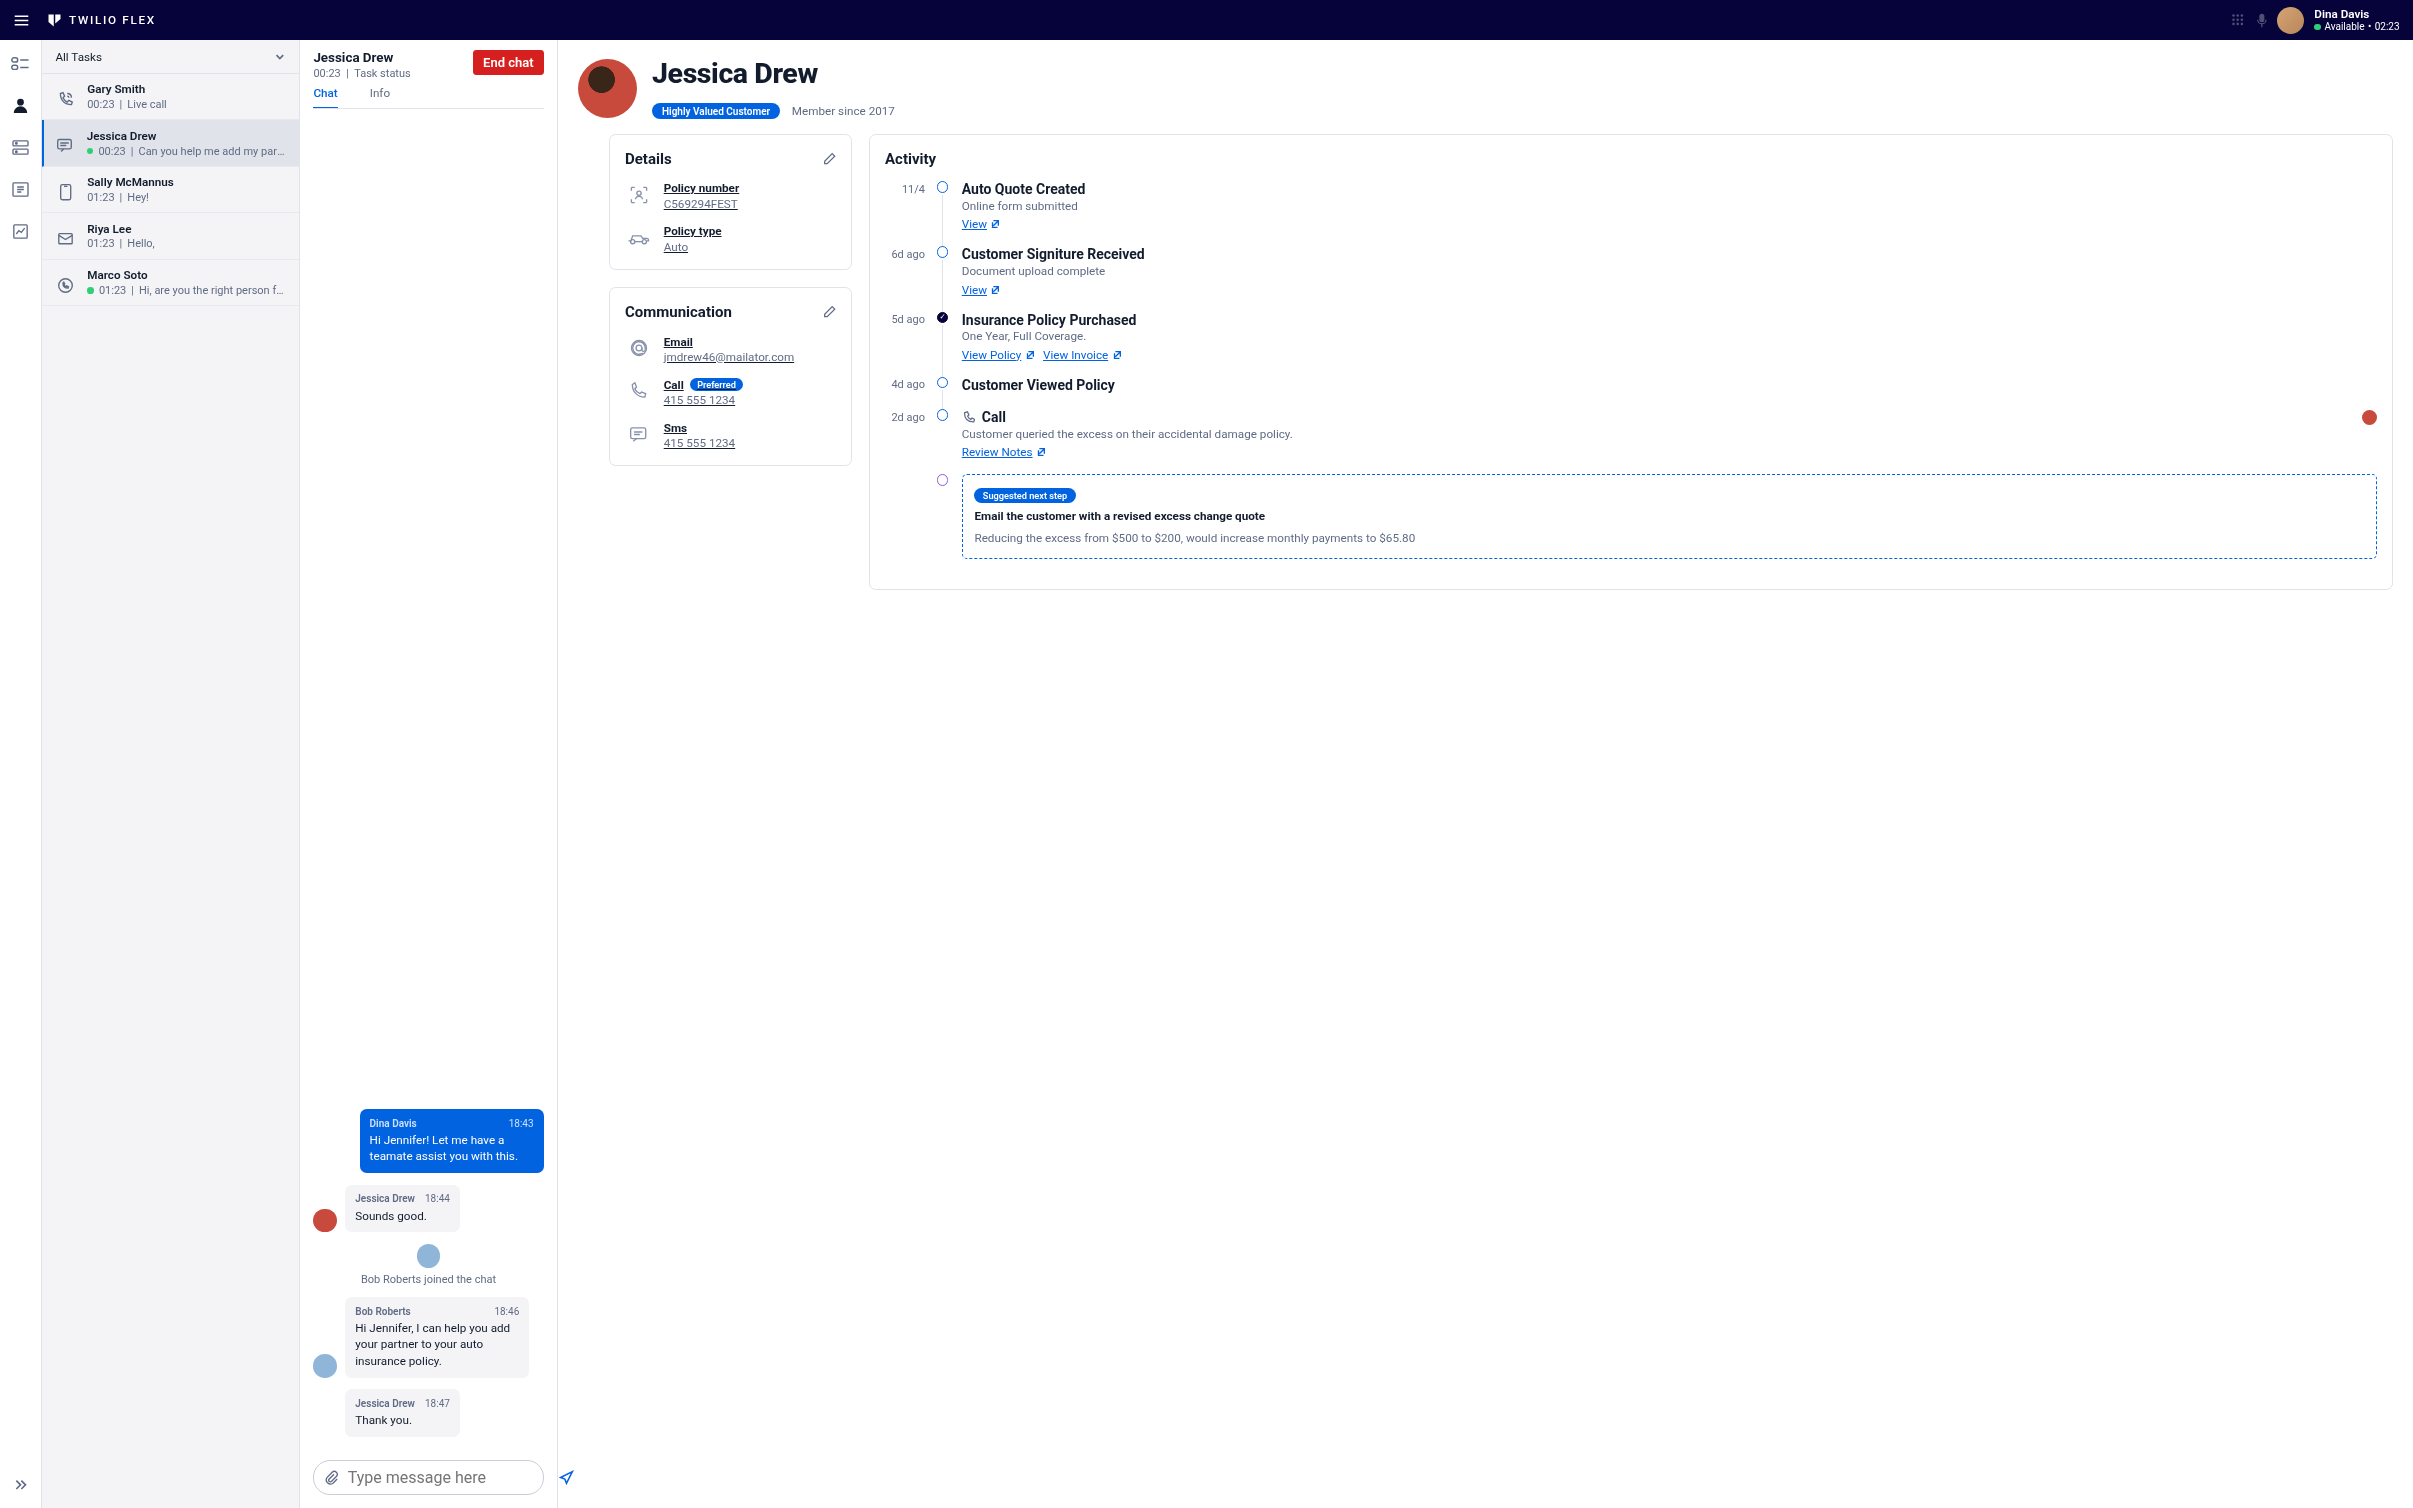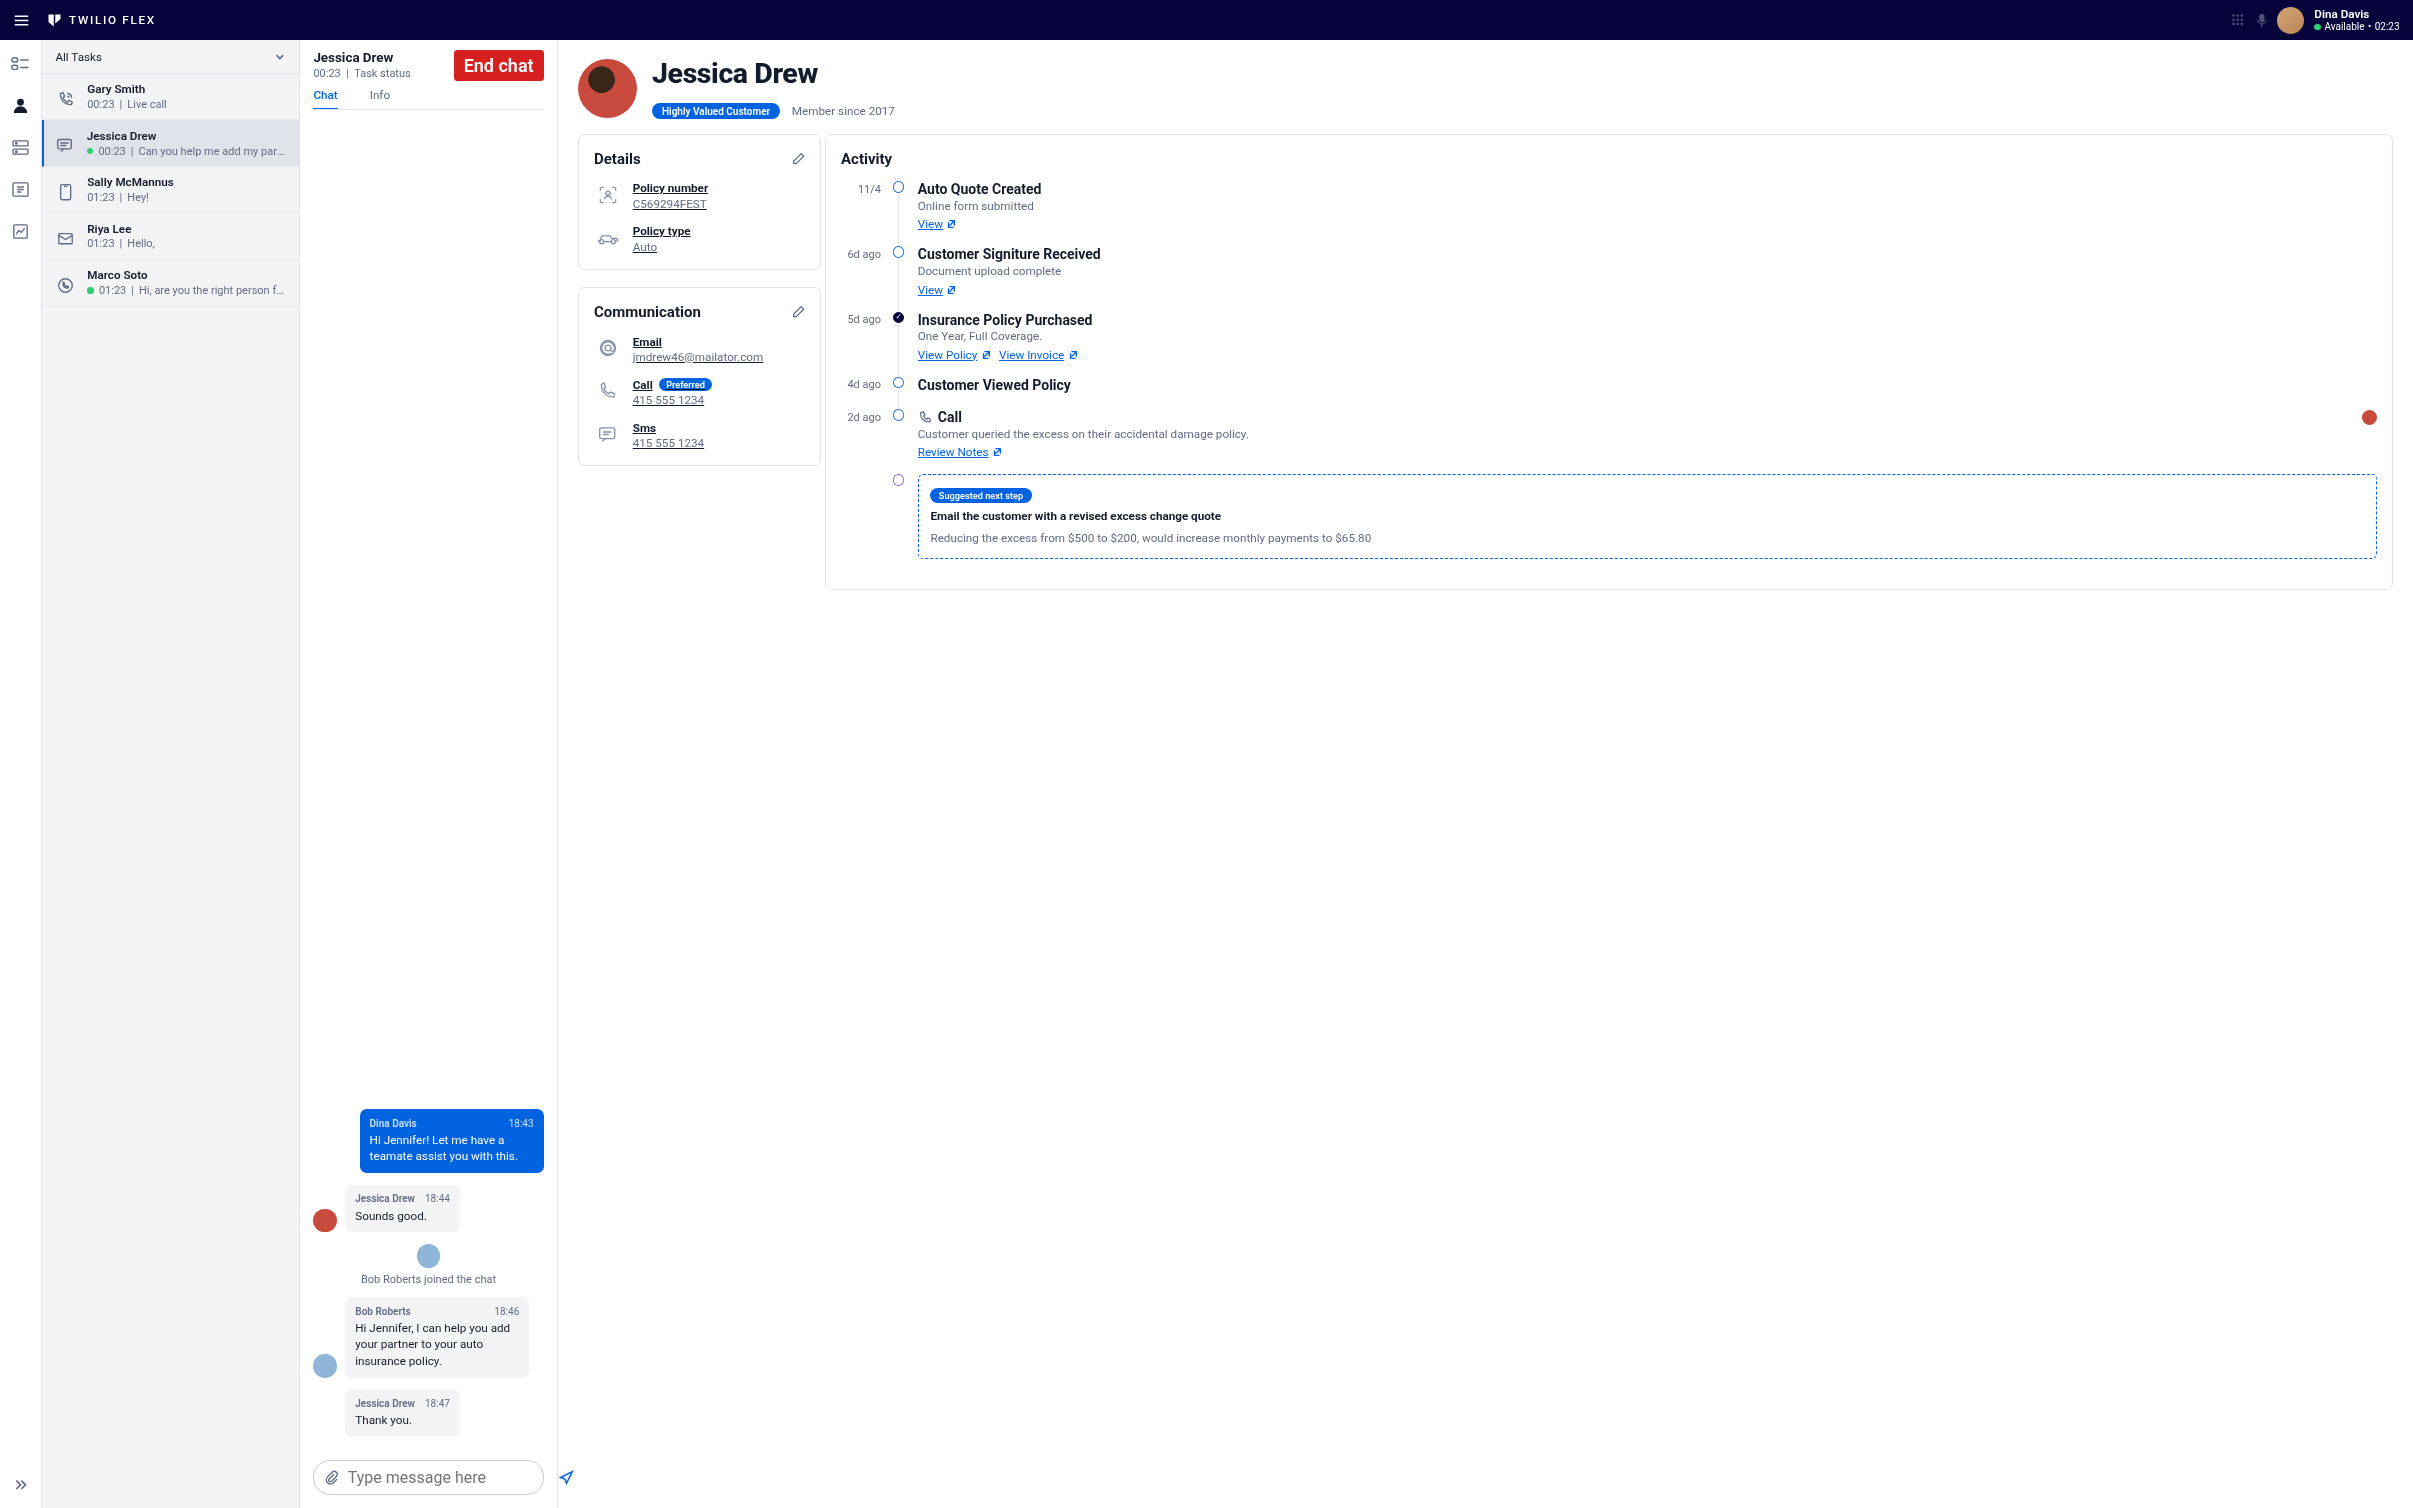--- a/index.html
+++ b/index.html
@@ -29,21 +29,21 @@
 .task-body{flex:1;min-width:0;}
 .task-name{font-size:11.7px;font-weight:600;color:#121c2d;margin-bottom:1.7px;}
 .task-meta{font-size:11px;color:#606b85;display:flex;align-items:center;gap:5px;white-space:nowrap;overflow:hidden;text-overflow:ellipsis;}
 .task-meta .dot{width:6.7px;height:6.7px;border-radius:50%;background:#31cf75;flex-shrink:0;}
 .task-preview{overflow:hidden;text-overflow:ellipsis;}
 .chat{width:258px;border-right:0.8px solid #e1e3ea;display:flex;flex-direction:column;}
 .chat-header{padding:10px 13.4px 0;}
 .chat-title-row{display:flex;justify-content:space-between;align-items:flex-start;}
 .chat-title{font-size:13.4px;font-weight:700;}
 .chat-sub{font-size:11px;color:#606b85;margin-top:1.7px;}
-.end-chat{background:#d61f1f;color:#fff;border:none;padding:5px 10px;border-radius:3.4px;font-size:18px;font-weight:600;cursor:pointer;}
+.end-chat{background:#d61f1f;color:#fff;border:none;padding:5px 10px;border-radius:3.4px;font-size:13px;font-weight:600;cursor:pointer;}
 .tabs{display:flex;gap:32px;border-bottom:0.8px solid #e1e3ea;}
 .tab{padding:6.7px 0;font-size:11.7px;color:#606b85;cursor:pointer;border-bottom:1.7px solid transparent;}
 .tab.active{color:#0263e0;border-bottom-color:#0263e0;font-weight:500;}
 .messages{flex:1;overflow-y:auto;padding:13.4px;display:flex;flex-direction:column;gap:11.7px;}
 .msg-row{display:flex;gap:8.4px;}
 .msg-row.out{justify-content:flex-end;}
 .msg-avatar{width:23.5px;height:23.5px;border-radius:50%;background:#c74a3c;flex-shrink:0;align-self:flex-end;}
 .msg-bubble{max-width:184px;border-radius:6.7px;padding:8.4px 10px;font-size:11.7px;}
 .msg-bubble.out{background:#0263e0;color:#fff;}
 .msg-bubble.in{background:#f4f4f6;color:#121c2d;}
@@ -56,21 +56,21 @@
 .system-avatar{width:23.5px;height:23.5px;border-radius:50%;background:#8fb5d9;margin:0 auto 5px;}
 .composer{display:flex;align-items:center;gap:8.4px;margin:10px 13.4px 13.4px;padding:6.7px 10px;border:0.8px solid #cacdd8;border-radius:17px;}
 .composer input{flex:1;border:none;outline:none;font-size:16px;background:transparent;}
 .crm{flex:1;padding:17px 20px;overflow-y:auto;}
 .profile{display:flex;gap:15px;align-items:center;margin-bottom:15px;}
 .profile-avatar{width:59px;height:59px;border-radius:50%;background:#c74a3c;}
 .profile-name{font-size:28.5px;font-weight:800;letter-spacing:-0.4px;}
 .profile-meta{display:flex;align-items:center;gap:11.7px;margin-top:13px;}
 .badge{background:#0263e0;color:#fff;padding:2.5px 10px;border-radius:10px;font-size:10px;font-weight:600;}
 .member-since{font-size:11.7px;color:#606b85;}
-.cards{display:flex;gap:4px;}
+.cards{display:flex;gap:17px;margin-left:31px;}
 .card-col{display:flex;flex-direction:column;gap:17px;}
 .card{border:0.8px solid #e1e3ea;border-radius:6.7px;padding:15px;}
 .card.wide{flex:1;}
 .card-head{display:flex;justify-content:space-between;align-items:center;margin-bottom:13.4px;}
 .card-title{font-size:15px;font-weight:700;}
 .edit-icon{cursor:pointer;color:#606b85;}
 .detail-row{display:flex;gap:11.7px;align-items:flex-start;margin-bottom:13.4px;text-decoration:underline;}
 .detail-row:last-child{margin-bottom:0;}
 .detail-icon{width:27px;height:27px;color:#8891aa;display:flex;align-items:center;justify-content:center;}
 .detail-label{font-size:11.7px;font-weight:700;display:flex;align-items:center;gap:6.7px;}

